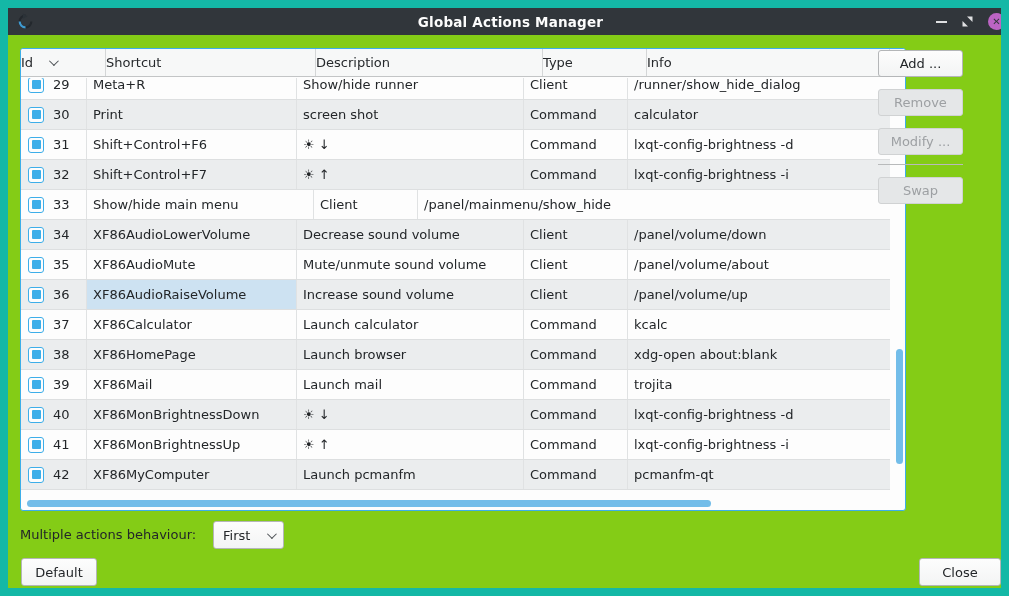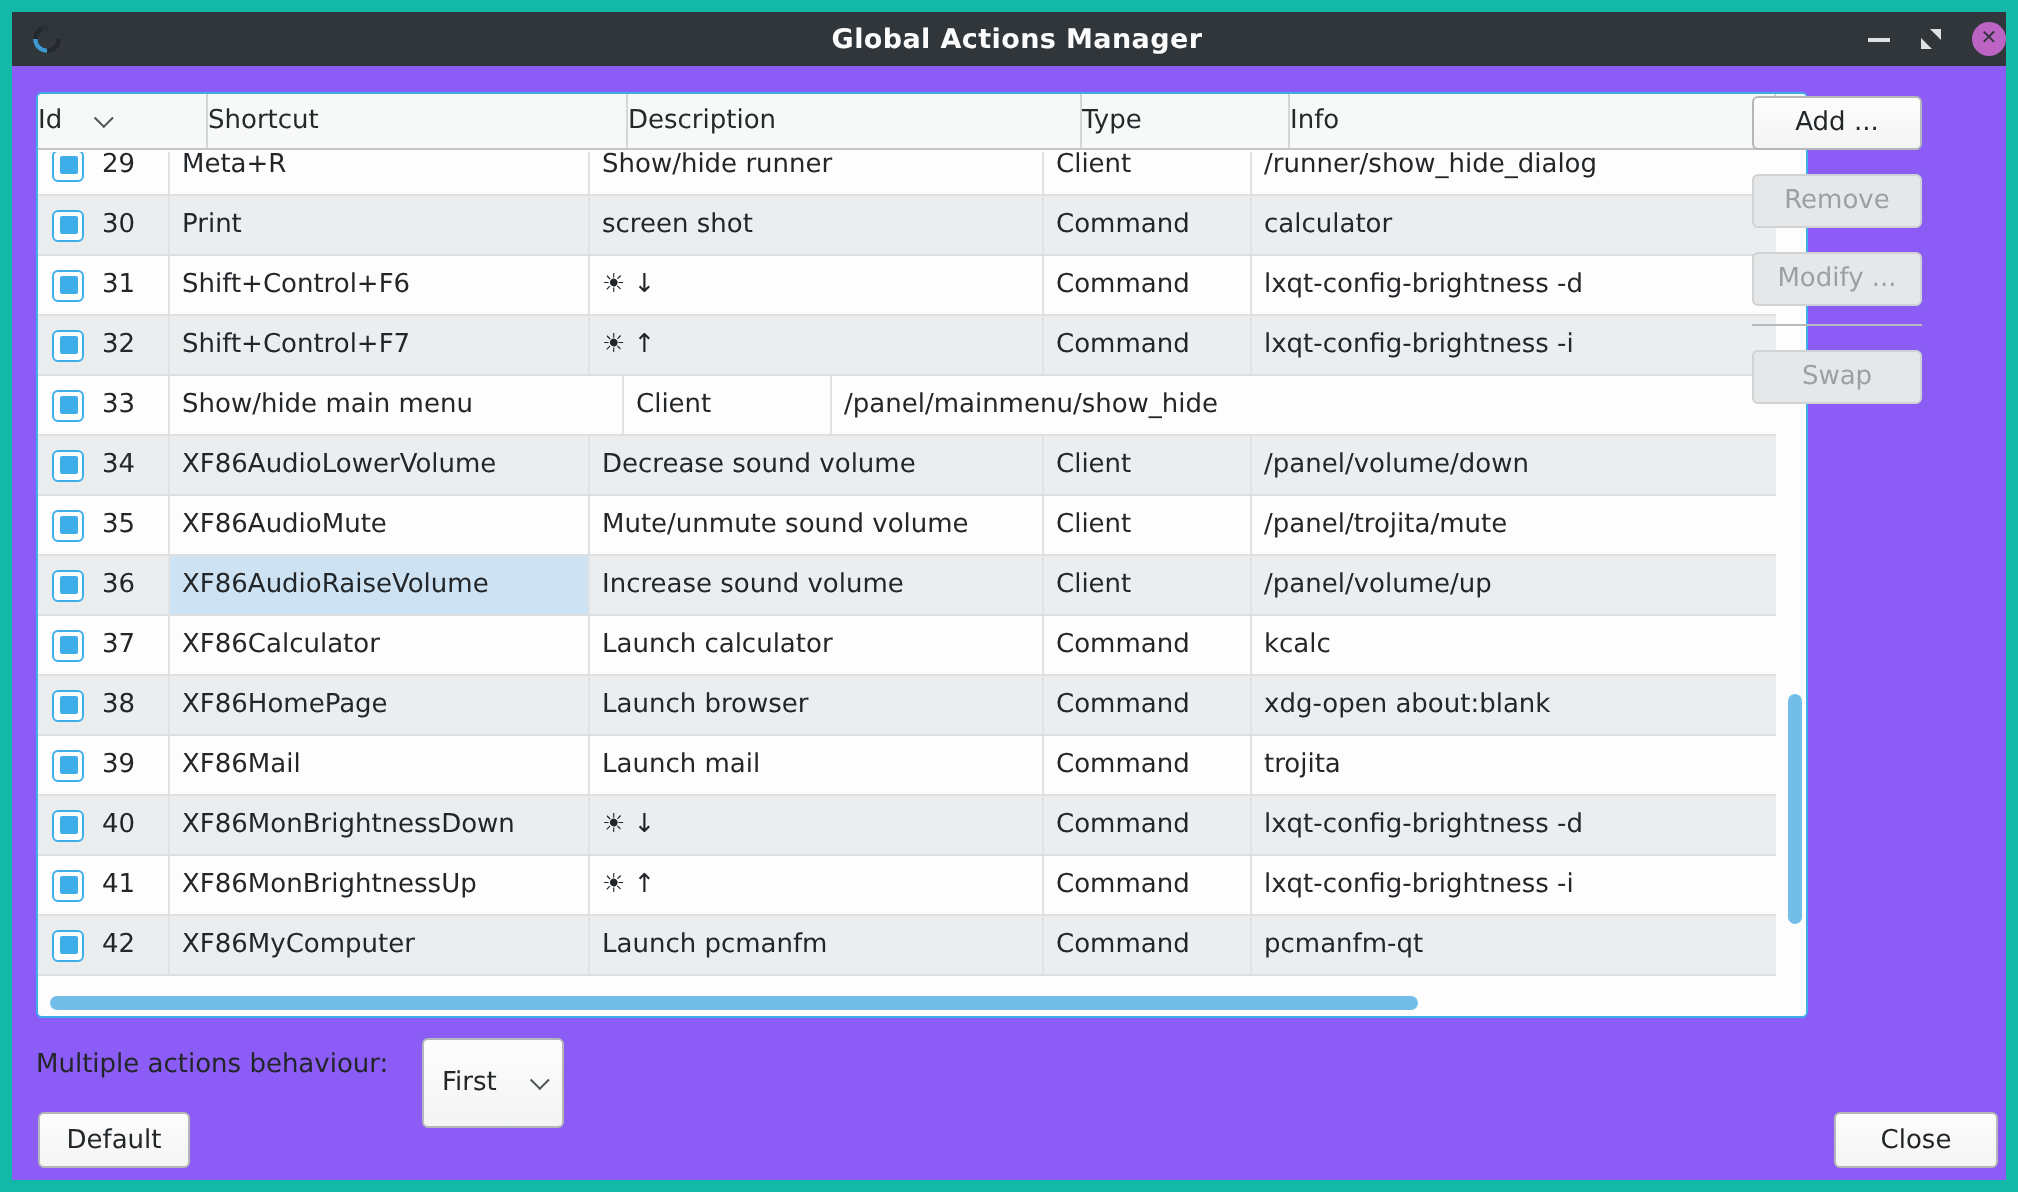--- a/index.html
+++ b/index.html
@@ -3,21 +3,21 @@
 <meta charset="utf-8">
 <style>
   * { margin:0; padding:0; box-sizing:border-box; }
   html,body { width:1009px; height:596px; }
   body {
     font-family:"DejaVu Sans","Liberation Sans",sans-serif;
     font-size:13px; color:#232629; background:#555;
   }
   .window {
     position:relative; width:1009px; height:596px;
-    border:6px solid #14b8a6; background:#8b5cf6; overflow:hidden;
+    border:8px solid #14b8a6; background:#84cc16; overflow:hidden;
   }
   
   .titlebar {
     position:absolute; left:0; top:0; width:1005px; height:27px;
     background:#31363b; display:flex; align-items:center;
   }
   .app-icon { position:absolute; left:9px; top:5px; width:17px; height:17px; }
   .tb-title {
     flex:1; text-align:center; color:#fcfcfc; font-weight:bold;
     font-size:13.5px; letter-spacing:.2px;
@@ -89,21 +89,21 @@
     border:1px solid #b4b6b8; border-radius:3px; cursor:pointer;
   }
   .side-buttons button { display:block; width:85px; height:27px; margin-bottom:12px; }
   button:disabled {
     background:#e5e7e8; border-color:#d0d2d3; color:#9da0a3;
   }
   .btn-separator { height:1px; background:#b8babb; margin:-3px 0 12px 0; }
   
   .behaviour-label { position:absolute; left:12px; top:513px; height:28px; line-height:28px; }
   .combobox {
-    position:absolute; left:205px; top:513px; width:71px; height:45px;
+    position:absolute; left:205px; top:513px; width:71px; height:28px;
     background:linear-gradient(#fdfdfd,#f3f4f4); border:1px solid #b4b6b8; border-radius:3px;
     display:flex; align-items:center; padding:0 9px; cursor:pointer;
   }
   .combo-value { flex:1; }
   .combo-chevron {
     width:7px; height:7px; border-right:1.6px solid #4d5256; border-bottom:1.6px solid #4d5256;
     transform:rotate(45deg) translateY(-2px);
   }
   .default-btn { position:absolute; left:13px; top:550px; width:76px; height:28px; }
   .close-btn  { position:absolute; left:911px; top:550px; width:82px; height:28px; }
@@ -221,21 +221,21 @@
         <div class="trow">
           <div class="cell c-id">
             <span class="checkbox">
               <span class="cb-inner"></span>
             </span>
             <span>35</span>
           </div>
           <div class="cell c-shortcut">XF86AudioMute</div>
           <div class="cell c-desc">Mute/unmute sound volume</div>
           <div class="cell c-type">Client</div>
-          <div class="cell c-info">/panel/trojita/mute</div>
+          <div class="cell c-info">/panel/volume/about</div>
         </div>
         <div class="trow alt">
           <div class="cell c-id">
             <span class="checkbox">
               <span class="cb-inner"></span>
             </span>
             <span>36</span>
           </div>
           <div class="cell c-shortcut selected">XF86AudioRaiseVolume</div>
           <div class="cell c-desc">Increase sound volume</div>

